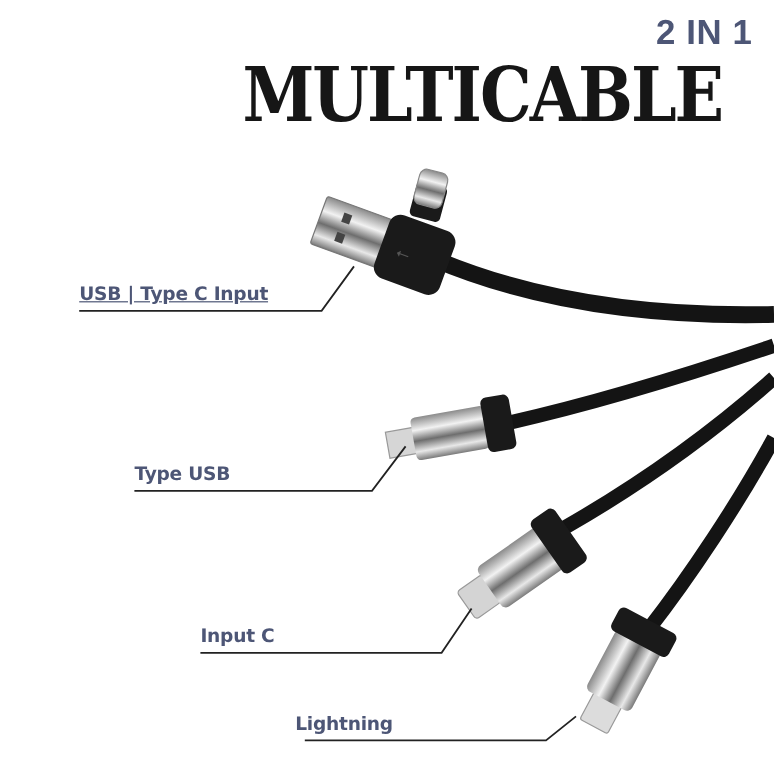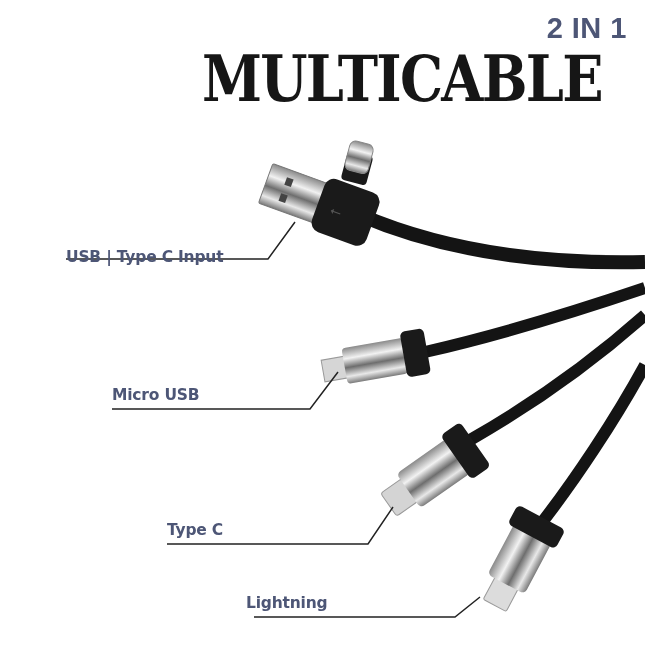--- a/index.html
+++ b/index.html
@@ -63,16 +63,16 @@
     <rect x="492" y="538" width="58" height="42" rx="5" fill="url(#metal)"></rect>
     <rect x="546" y="532" width="22" height="54" rx="5" fill="#1a1a1a"></rect>
   </g>
 
   <polyline points="66,259 268,259 295,222" stroke="#222" stroke-width="1.5" fill="none"></polyline>
   <polyline points="112,409 310,409 338,372" stroke="#222" stroke-width="1.5" fill="none"></polyline>
   <polyline points="167,544 368,544 393,507" stroke="#222" stroke-width="1.5" fill="none"></polyline>
   <polyline points="254,617 455,617 480,597" stroke="#222" stroke-width="1.5" fill="none"></polyline>
 </svg>
 
-<div class="label" style="left:66px; top:248px;">USB | Type C Input</div>
-<div class="label" style="left:112px; top:386px;">Micro USB</div>
-<div class="label" style="left:167px; top:521px;">Type C</div>
+<div class="label" style="left:66px; top:236px;text-decoration:underline;">USB | Type C Input</div>
+<div class="label" style="left:112px; top:386px;">Type USB</div>
+<div class="label" style="left:167px; top:521px;">Input C</div>
 <div class="label" style="left:246px; top:594px;">Lightning</div>
 
 </body></html>

